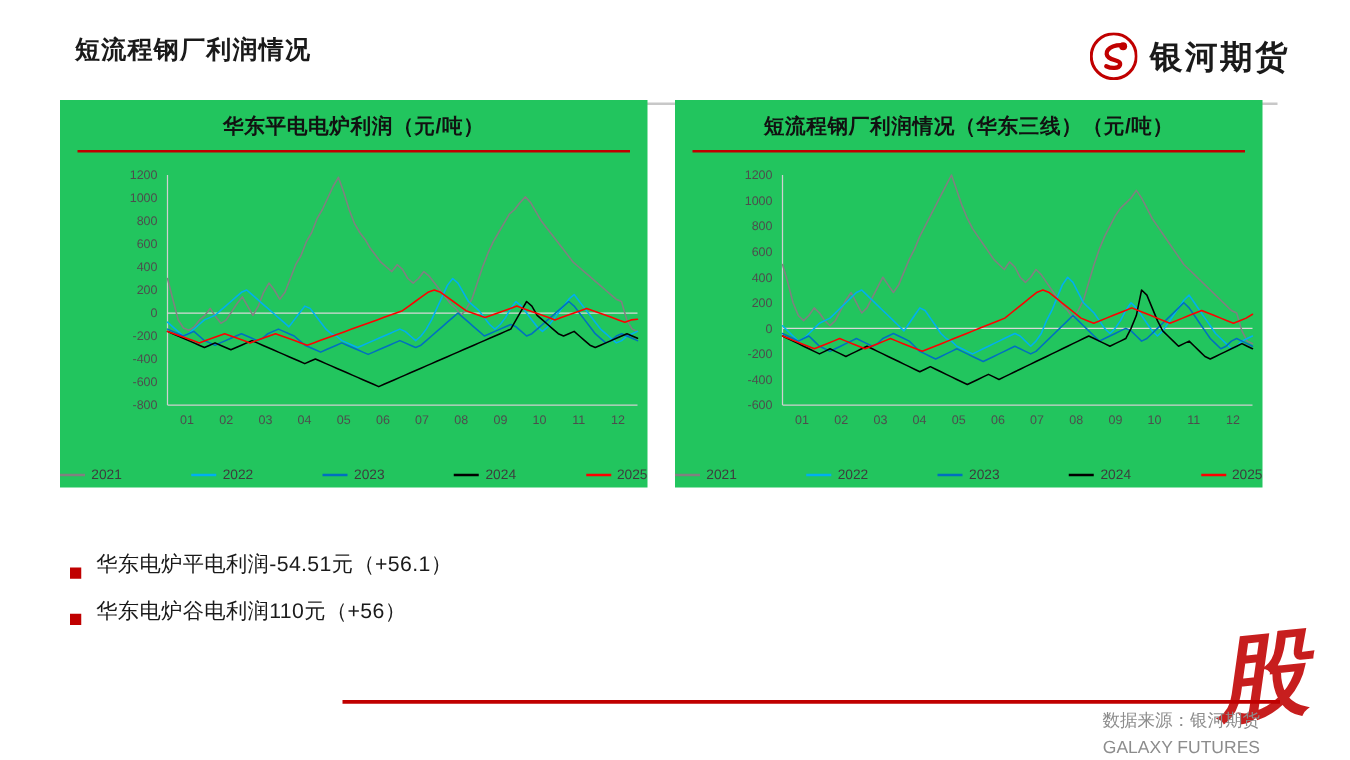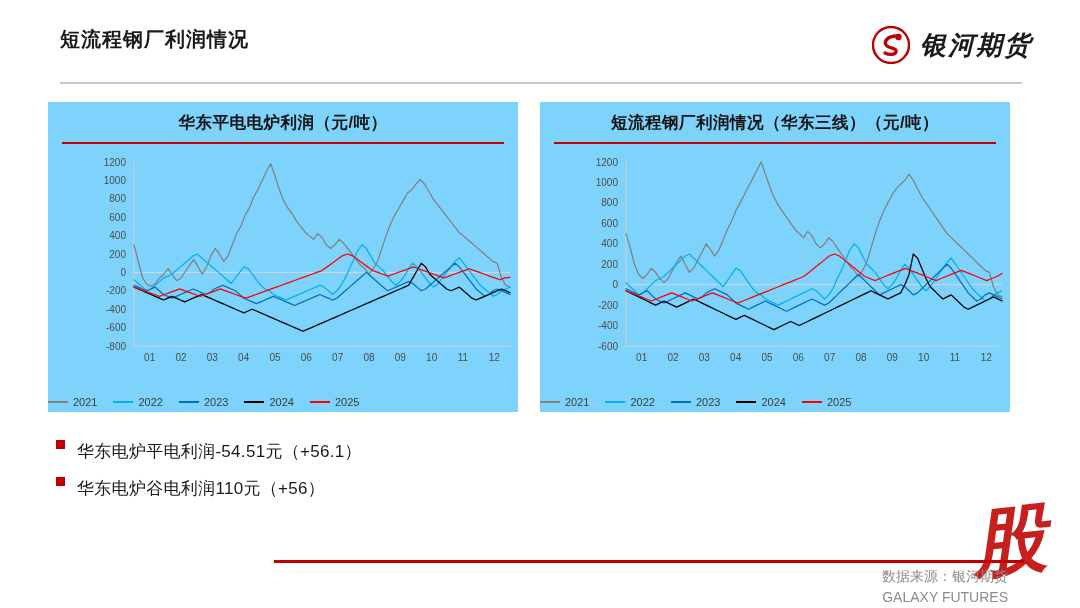--- a/index.html
+++ b/index.html
@@ -7,48 +7,48 @@
     width:1080px;height:608px;background:#ffffff;
     font-family:"Liberation Sans","DejaVu Sans",sans-serif;
     overflow:hidden;position:relative;
   }
   
   #header{position:absolute;left:0;top:0;width:1080px;height:88px;}
   #page-title{
     position:absolute;left:60px;top:26px;
     font-size:20px;font-weight:bold;color:#1a1a1a;letter-spacing:1px;
   }
-  #brand{position:absolute;right:48px;top:26px;display:flex;align-items:center;gap:10px;font-style:italic;}
+  #brand{position:absolute;right:48px;top:26px;display:flex;align-items:center;gap:10px;}
   #brand-mark{width:38px;height:38px;position:relative;}
   #brand-text{font-size:26px;font-weight:bold;color:#1a1a1a;letter-spacing:2px;}
   #header-rule{
     position:absolute;left:60px;top:82px;width:962px;height:2px;background:#c8c8c8;
   }
   
-  .panel{position:absolute;top:102px;width:470px;height:310px;background:#7dd3fc;}
+  .panel{position:absolute;top:80px;width:470px;height:310px;background:#22c55e;}
   #panel-left{left:48px;}
   #panel-right{left:540px;}
   .panel-title{
     text-align:center;font-size:16.5px;font-weight:bold;color:#111;
     padding-top:10px;letter-spacing:.5px;
   }
   .panel-rule{margin:8px 14px 0 14px;height:2px;background:#c00000;}
   .chart-area{position:relative;width:470px;height:250px;}
   svg{display:block;}
   .tick-label{font-size:10px;fill:#4d4d4d;font-family:"Liberation Sans",sans-serif;}
   .axis-line{stroke:#d0d0d0;stroke-width:1;}
   .zero-line{stroke:#d8d8d8;stroke-width:1;}
   
-  .legend{display:flex;justify-content:flex-start;gap:16px;margin-top:2px;}
+  .legend{display:flex;justify-content:space-between;gap:32px;margin-top:2px;}
   .legend-item{display:flex;align-items:center;gap:5px;}
   .legend-swatch{width:20px;height:2.5px;display:inline-block;}
   .legend-label{font-size:11px;color:#3d3d3d;}
   
   #bullets{position:absolute;left:56px;top:440px;width:620px;}
-  .bullet-row{display:flex;align-items:flex-start;margin-bottom:14px;}
+  .bullet-row{display:flex;align-items:flex-end;margin-bottom:14px;}
   .bullet-mark{width:9px;height:9px;background:#c00000;margin-right:12px;flex:none;}
   .bullet-text{font-size:17px;color:#1a1a1a;letter-spacing:.3px;}
   
   #footer-rule{position:absolute;left:274px;top:560px;width:750px;height:3px;background:#c00000;}
   #footer-note{
     position:absolute;right:72px;top:566px;font-size:14px;color:#8c8c8c;text-align:right;line-height:1.5;
   }
   #watermark{
     position:absolute;right:34px;top:492px;
     font-size:74px;font-weight:bold;color:#c00000;opacity:.88;

